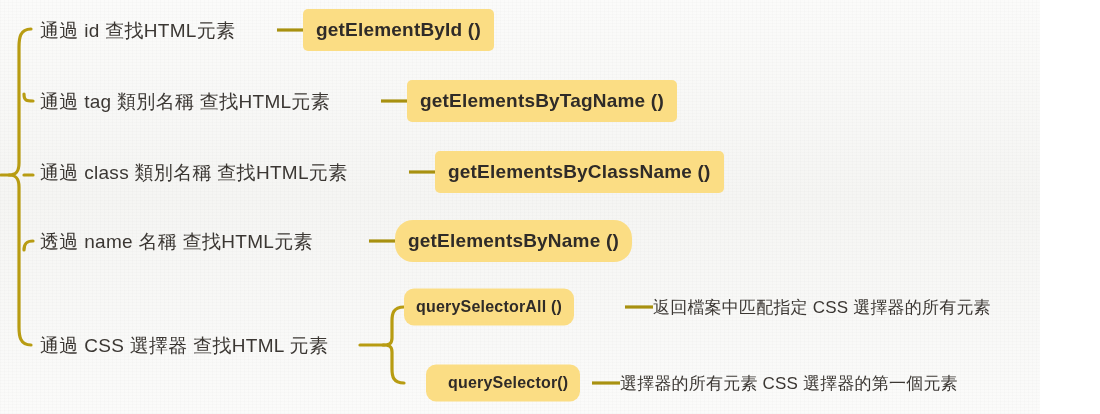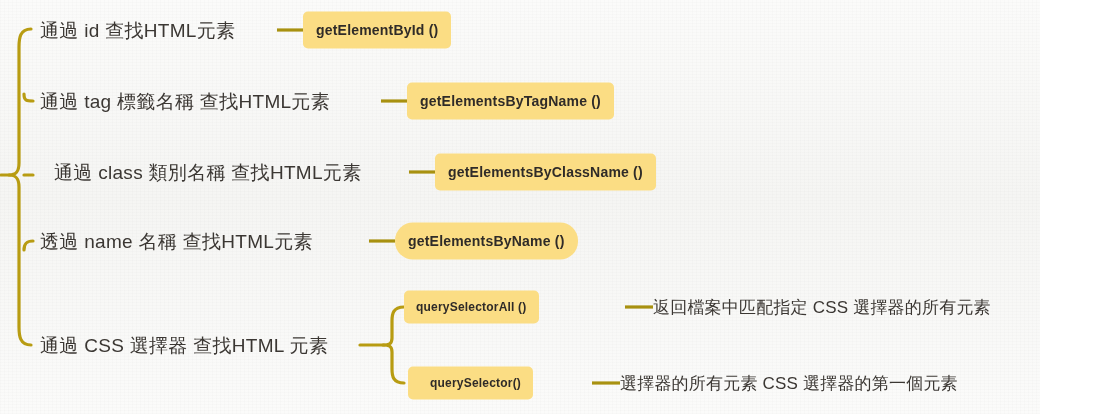--- a/index.html
+++ b/index.html
@@ -51,31 +51,32 @@
     transform: translateY(-50%);
     text-align: right;
   }
 
   
   .badge {
     position: absolute;
     white-space: nowrap;
     background: #fbdd84;
     color: #2f2b28;
-    font-size: 14px;
+    font-size: 19px;
     font-weight: bold;
     line-height: 1;
     border-radius: 5px;
     padding: 11px 13px 12px 13px;
     transform: translateY(-50%);
     letter-spacing: 0.2px;
   }
   .badge.small {
-    font-size: 12px;
+    font-size: 16px;
     padding: 10px 12px 11px 12px;
+    border-radius: 10px;
   }
 </style>
 </head>
 <body>
 
 <div id="canvas">
 
   <svg id="wires" viewBox="0 0 1100 414" width="1100" height="414" xmlns="http://www.w3.org/2000/svg">
 
     <g fill="none" stroke="#b89c12" stroke-width="3.2" stroke-linecap="round" stroke-linejoin="round">
@@ -116,30 +117,30 @@
 
     <g stroke="#a89110" stroke-width="3.2" stroke-linecap="butt">
       <line x1="625" y1="307" x2="653" y2="307"></line>
       <line x1="592" y1="383" x2="620" y2="383"></line>
     </g>
   </svg>
 
   <div class="node-label" style="left:40px; top:30px;">通過 id 查找HTML元素</div>
   <div class="badge" style="left:303px; top:30px;">getElementById ()</div>
 
-  <div class="node-label" style="left:40px; top:101px;">通過 tag 標籤名稱 查找HTML元素</div>
+  <div class="node-label" style="left:40px; top:101px;">通過 tag 類別名稱 查找HTML元素</div>
   <div class="badge" style="left:407px; top:101px;">getElementsByTagName ()</div>
 
-  <div class="node-label" style="left:40px; top:172px;margin-left:14px;">通過 class 類別名稱 查找HTML元素</div>
+  <div class="node-label" style="left:40px; top:172px;">通過 class 類別名稱 查找HTML元素</div>
   <div class="badge" style="left:435px; top:172px;">getElementsByClassName ()</div>
 
   <div class="node-label" style="left:40px; top:241px;text-align:right;">透過 name 名稱 查找HTML元素</div>
   <div class="badge" style="left:395px; top:241px;border-radius:18px;">getElementsByName ()</div>
 
   <div class="node-label" style="left:40px; top:345px;">通過 CSS 選擇器 查找HTML 元素</div>
 
   <div class="badge small" style="left:404px; top:307px;">querySelectorAll ()</div>
   <div class="desc-label" style="left:653px; top:307px;">返回檔案中匹配指定 CSS 選擇器的所有元素</div>
 
-  <div class="badge small" style="left:408px; top:383px;padding-left:22px;">querySelector()</div>
+  <div class="badge small" style="left:426px; top:383px;padding-left:22px;">querySelector()</div>
   <div class="desc-label" style="left:620px; top:383px;">選擇器的所有元素 CSS 選擇器的第一個元素</div>
 
 </div>
 
 </body></html>

